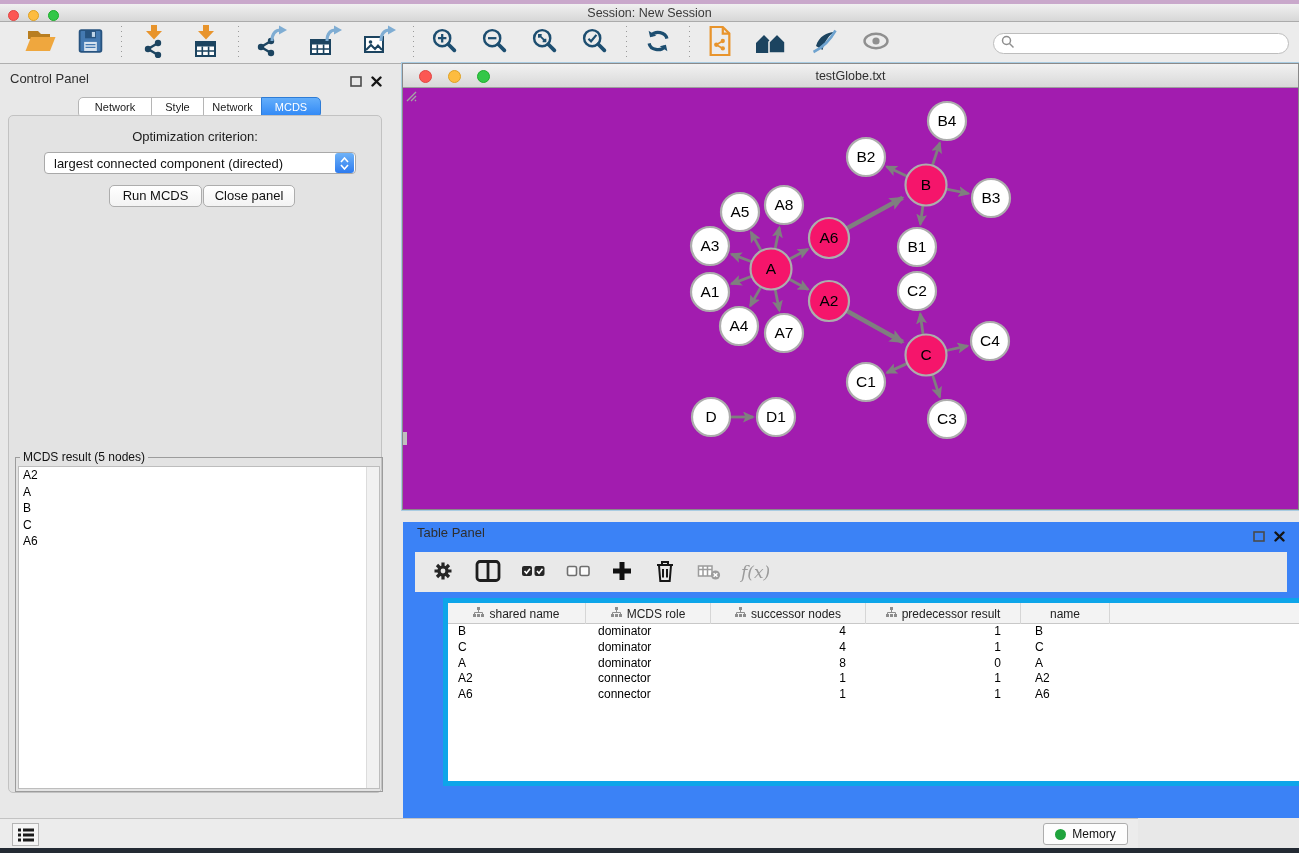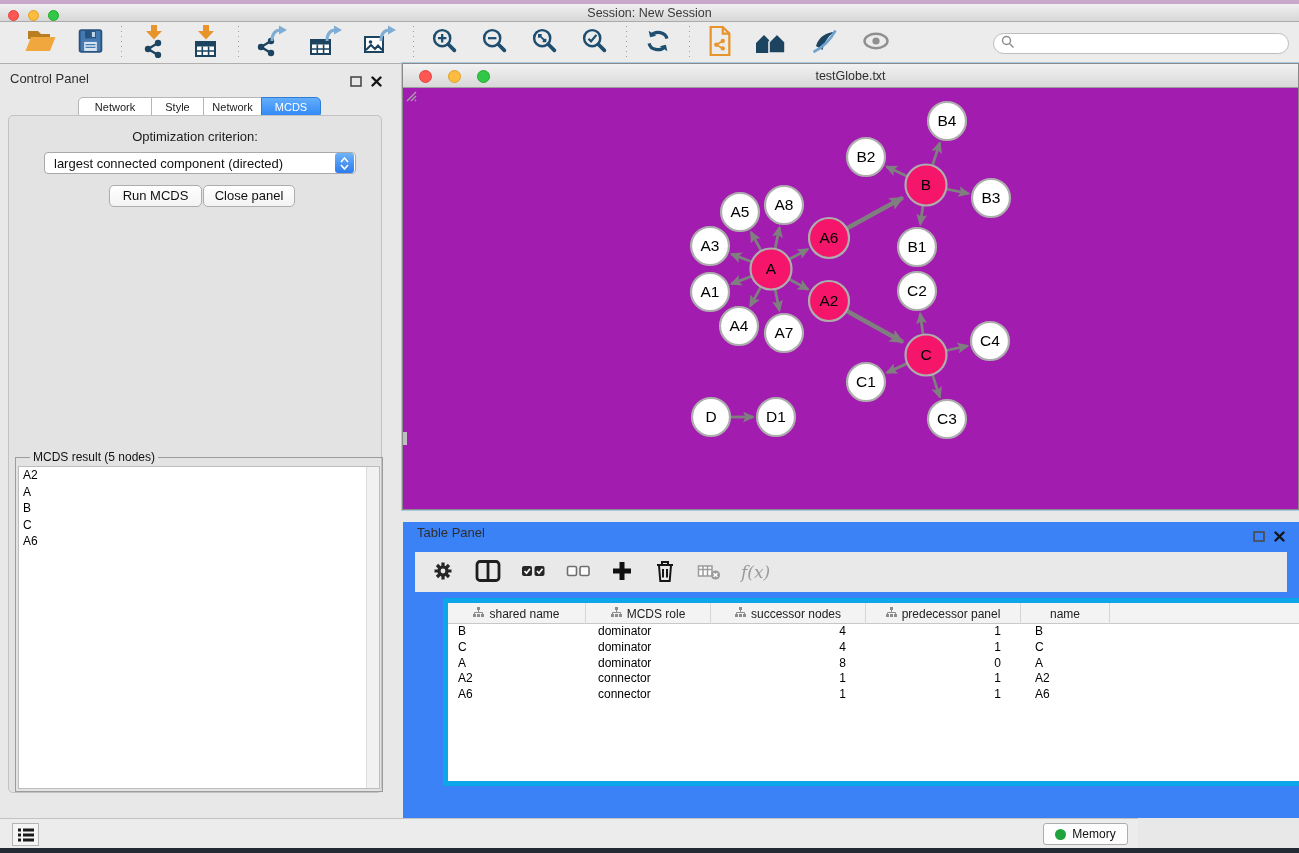--- a/index.html
+++ b/index.html
@@ -45,21 +45,21 @@
   .dropdown { position:absolute; left:35px; top:36px; width:312px; height:22px; background:#FFFFFF;
     border:1px solid #A9A9A9; border-radius:4px; display:flex; align-items:center; cursor:default; }
   .dropdown .dd-text { flex:1; font-size:13px; color:#111; padding-left:9px; white-space:nowrap; overflow:hidden; }
   .dropdown .dd-stepper { width:19px; height:20px; border-radius:3px; margin-right:1px;
     background:linear-gradient(#6FB3F8,#2D7BEF); display:flex; flex-direction:column; align-items:center; justify-content:center; gap:1px; }
   .btn { position:absolute; height:22px; background:linear-gradient(#FFFFFF,#F3F3F3); border:1px solid #ADADAD;
     border-radius:5px; font-size:13px; color:#111; text-align:center; line-height:20px; cursor:default; }
 
   .mcds-fieldset { position:absolute; left:6px; top:334px; width:368px; height:342px; }
   .mcds-fieldset fieldset { width:100%; height:100%; border:1px solid #9C9C9C; }
-  .mcds-fieldset legend { font-size:12px; color:#111; margin-left:14px; padding:0 3px; }
+  .mcds-fieldset legend { font-size:12px; color:#111; margin-left:4px; padding:0 3px; }
   .mcds-list { position:absolute; left:3px; top:16px; right:3px; bottom:3px; background:#FFFFFF; border:1px solid #BDBDBD; }
   .mcds-scroll { position:absolute; right:0; top:0; bottom:0; width:13px; background:#F1F1F1; border-left:1px solid #DCDCDC; }
   .mcds-item { font-size:12px; line-height:16.5px; padding-left:4px; color:#000; }
 
   
   .net-window { position:absolute; left:402px; top:63px; width:897px; height:447px;
     border:1px solid #8A8A8A; outline:1px solid #A9CCE2; background:#FFFFFF; }
   .net-titlebar { position:absolute; left:0; top:0; right:0; height:24px;
     background:linear-gradient(#F2F2F2,#D8D8D8); border-bottom:1px solid #9E9E9E; }
   .net-titlebar .title { position:absolute; left:0; right:0; top:0; height:24px; line-height:24px;
@@ -559,21 +559,21 @@
           <div class="dt-th" style="width: 155px;">
             <span><svg width="11" height="11" viewBox="0 0 11 11">
                 <g fill="#8C8C8C">
                   <rect x="4" y="0" width="3" height="3"></rect>
                   <rect x="0" y="7" width="3" height="3"></rect>
                   <rect x="4" y="7" width="3" height="3"></rect>
                   <rect x="8" y="7" width="3" height="3"></rect>
                 </g>
                 <path d="M5.5 3 v2.5 M1.5 7 V5.5 h8 V7" stroke="#8C8C8C" fill="none" stroke-width="1"></path>
               </svg></span>
-            <span>predecessor panel</span>
+            <span>predecessor result</span>
           </div>
           <div class="dt-th" style="width: 89px;">
             <span>name</span>
           </div>
           <div class="dt-th" style="flex: 1 1 0%; border-right: none;"></div>
         </div>
         <div class="dt-row">
           <div class="dt-td" style="width: 138px; text-align: left; padding: 0px 0px 0px 10px;">B</div>
           <div class="dt-td" style="width: 125px; text-align: left; padding: 0px 0px 0px 12px;">dominator</div>
           <div class="dt-td" style="width: 155px; text-align: right; padding: 0px 20px 0px 0px;">4</div>

